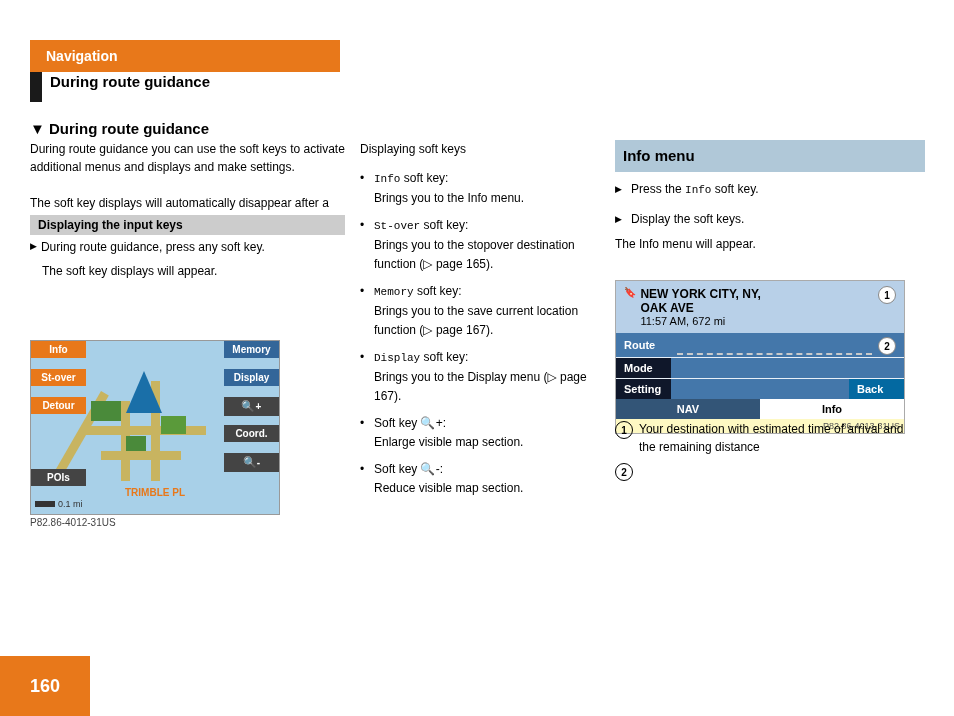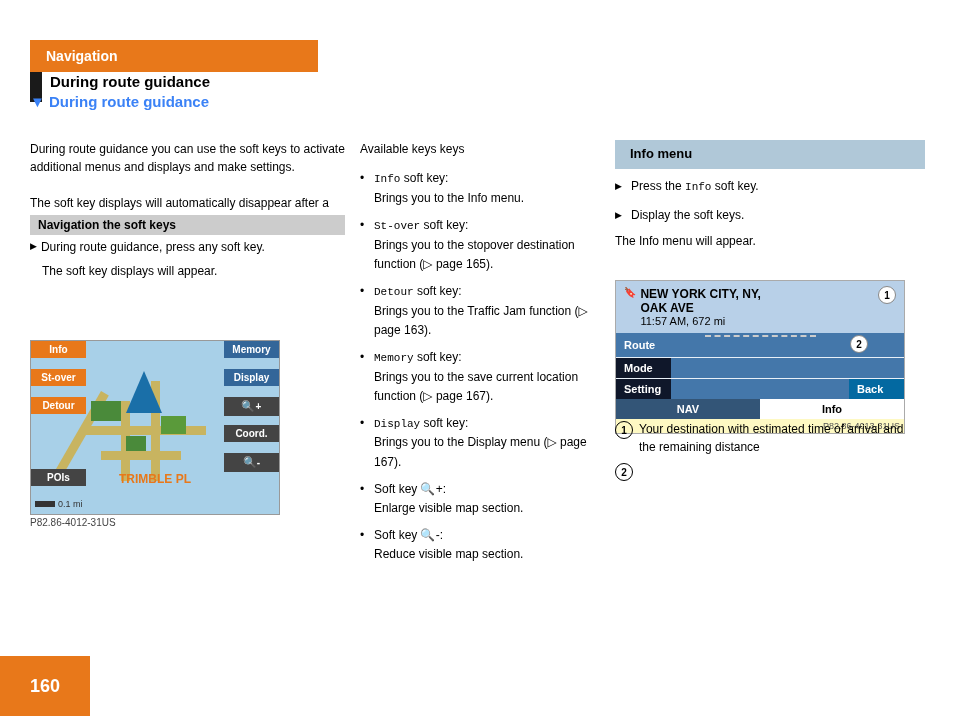--- a/index.html
+++ b/index.html
@@ -13,21 +13,21 @@
       position: relative;
     }
 
     
     .nav-header {
       background: #E8781A;
       color: #fff;
       font-weight: bold;
       font-size: 14px;
       padding: 8px 16px;
-      width: 288px;
+      width: 310px;
       position: absolute;
       top: 40px;
       left: 30px;
     }
 
     
     .page-number-box {
       position: absolute;
       bottom: 0;
       left: 0;
@@ -57,25 +57,25 @@
       top: 73px;
       left: 50px;
       font-size: 15px;
       font-weight: bold;
       color: #000;
     }
 
     
     .subsection-title {
       position: absolute;
-      top: 93px;
+      top: 120px;
       left: 30px;
       font-size: 15px;
       font-weight: bold;
-      color: #3b82f6;
+      color: #000000;
     }
 
     
     .body-text-left {
       position: absolute;
       top: 140px;
       left: 30px;
       width: 315px;
       font-size: 12px;
       line-height: 1.5;
@@ -201,22 +201,22 @@
       left: 615px;
       width: 310px;
       font-size: 12px;
       line-height: 1.6;
       color: #000;
     }
 
     .info-menu-header {
       background: #b0c8d8;
       font-weight: bold;
-      font-size: 13px;
-      padding: 4px 15px;
+      font-size: 15px;
+      padding: 4px 8px;
       margin-bottom: 8px;
     }
 
     .arrow-item {
       margin-bottom: 6px;
       padding-left: 16px;
       position: relative;
     }
 
     .arrow-item::before {
@@ -264,23 +264,22 @@
       border: 1px solid #888;
       display: flex;
       align-items: center;
       justify-content: center;
       font-size: 10px;
       font-weight: bold;
     }
 
     .nav-screen-row {
       display: flex;
-      align-items: flex-start;
+      align-items: flex-end;
       position: relative;
-      gap: 28px;
     }
 
     .nav-screen-btn {
       font-size: 11px;
       font-weight: bold;
       padding: 4px 8px;
       background: #0f172a;
       color: #fff;
       cursor: pointer;
       min-width: 55px;
@@ -364,24 +363,24 @@
       font-size: 10px;
       font-weight: bold;
       flex-shrink: 0;
       margin-right: 6px;
       margin-top: 1px;
     }
 
     
     .trimble-pl {
       position: absolute;
-      bottom: 28px;
+      bottom: 16px;
       left: 50%;
       transform: translateX(-50%);
-      font-size: 12px;
+      font-size: 10px;
       font-weight: bold;
       color: #E8781A;
       white-space: nowrap;
       text-align: right;
     }
 
     .map-scale {
       position: absolute;
       bottom: 5px;
       left: 4px;
@@ -417,21 +416,21 @@
 <div class="subsection-title">
   <span>▼ </span><span>During route guidance</span>
 </div>
 
 <div class="body-text-left">
   <p>During route guidance you can use the soft keys to activate additional menus and displays and make settings.</p>
   <br>
   <p>The soft key displays will automatically disappear after a few seconds.</p>
 </div>
 
-<div class="display-keys-header">Navigation the soft keys</div>
+<div class="display-keys-header">Displaying the input keys</div>
 
 <div class="display-keys-content">
   <div style="display:flex; margin-bottom:6px;">
     <span style="margin-right:4px; font-size:9px; margin-top:2px;">▶</span>
     <span>During route guidance, press any soft key.</span>
   </div>
   <div style="margin-left:12px;">
     <span>The soft key displays will appear.</span>
   </div>
 </div>
@@ -470,32 +469,28 @@
 
     <div class="map-scale">
       <span class="map-scale-bar"></span>
       <span>0.1 mi</span>
     </div>
   </div>
 </div>
 <div class="map-caption">P82.86-4012-31US</div>
 
 <div class="mid-col">
-  <div class="section-label">Available keys keys</div>
+  <div class="section-label">Displaying soft keys</div>
   <div class="bullet-item">
     <span class="code-text">Info</span> soft key:<br>
     Brings you to the Info menu.
   </div>
   <div class="bullet-item">
     <span class="code-text">St-over</span> soft key:<br>
     Brings you to the stopover destination function (▷ page 165).
-  </div>
-  <div class="bullet-item">
-    <span class="code-text">Detour</span> soft key:<br>
-    Brings you to the Traffic Jam function (▷ page 163).
   </div>
   <div class="bullet-item">
     <span class="code-text">Memory</span> soft key:<br>
     Brings you to the save current location function (▷ page 167).
   </div>
   <div class="bullet-item">
     <span class="code-text">Display</span> soft key:<br>
     Brings you to the Display menu (▷ page 167).
   </div>
   <div class="bullet-item">

